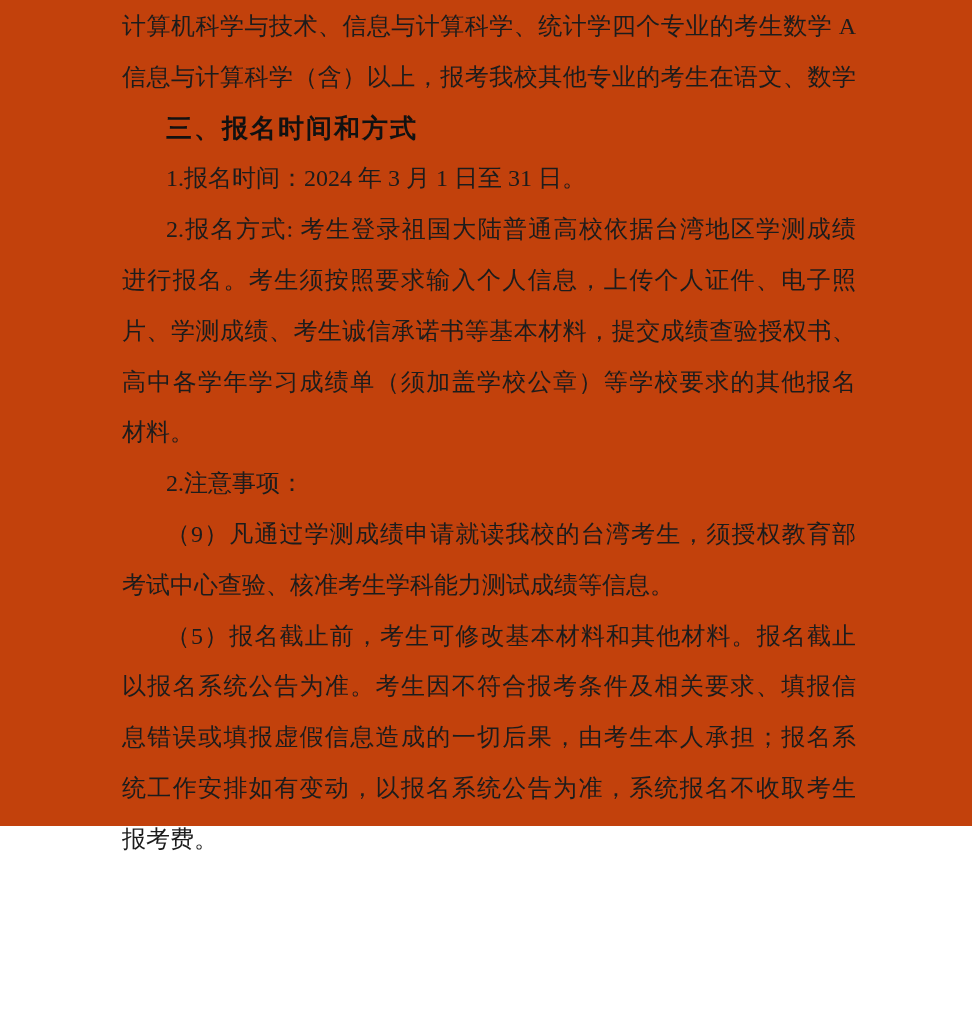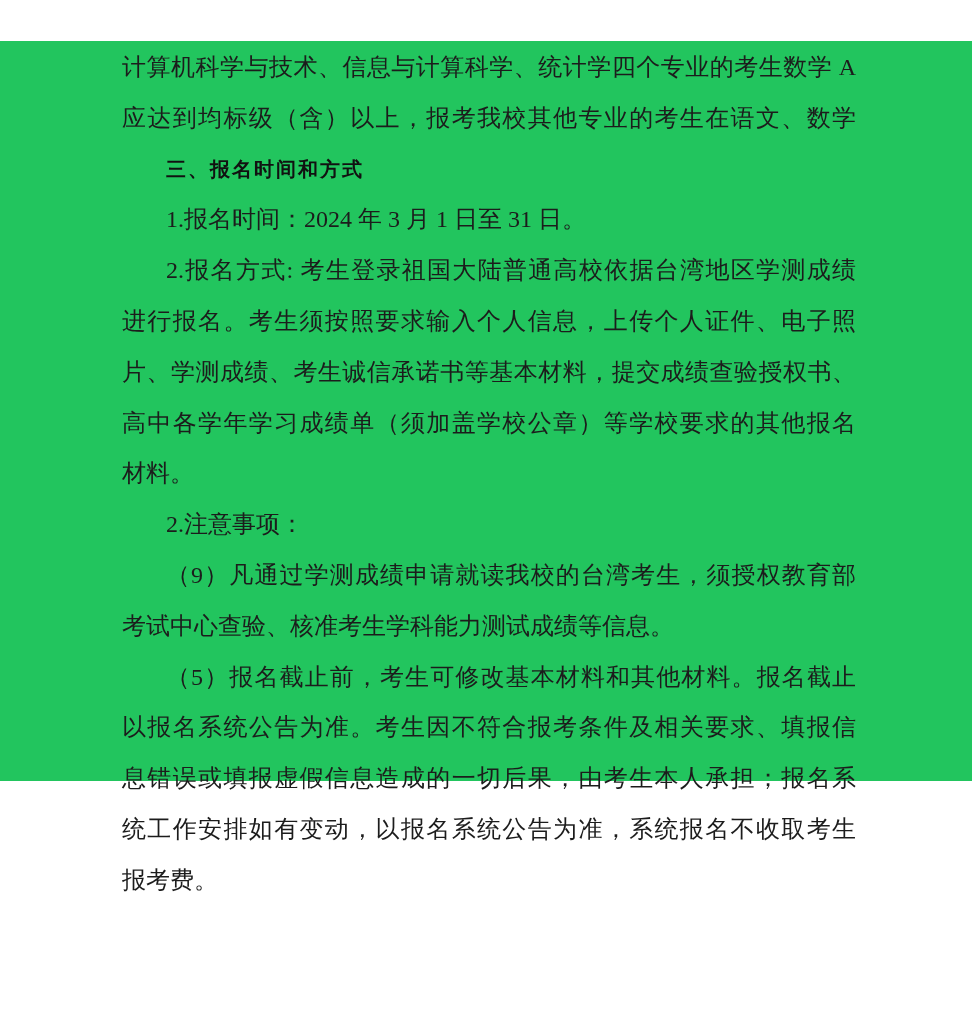--- a/index.html
+++ b/index.html
@@ -8,56 +8,55 @@
     background: #ffffff;
   }
   body {
     width: 972px;
     height: 1018px;
     overflow: hidden;
   }
   .page {
     box-sizing: border-box;
     width: 972px;
-    height: 740px;
+    height: 826px;
     padding: 1px 116px 0 122px;
-    background: #22c55e;
+    background: #c2410c;
     color: #1c1c1c;
     font-family: "Liberation Serif", "DejaVu Serif", serif;
-    margin-top: 41px;
   }
   .line {
     height: 50.8px;
     line-height: 50.8px;
     font-size: 24px;
     white-space: nowrap;
     overflow: visible;
   }
   .line.justify {
     white-space: normal;
     text-align: justify;
     text-align-last: justify;
   }
   .line.indent {
     padding-left: 44px;
   }
   .line.heading {
     font-family: "Liberation Sans", "DejaVu Sans", sans-serif;
     font-weight: 700;
-    font-size: 20px;
+    font-size: 26px;
     letter-spacing: 2px;
     color: #111111;
   }
 </style>
 </head>
 <body>
 
 <div class="page" id="document-page">
     <div class="line justify">计算机科学与技术、信息与计算科学、统计学四个专业的考生数学 A</div>
-    <div class="line justify">应达到均标级（含）以上，报考我校其他专业的考生在语文、数学</div>
+    <div class="line justify">信息与计算科学（含）以上，报考我校其他专业的考生在语文、数学</div>
     <div class="line heading indent">三、报名时间和方式</div>
     <div class="line plain indent">1.报名时间：2024 年 3 月 1 日至 31 日。</div>
     <div class="line justify indent">2.报名方式: 考生登录祖国大陆普通高校依据台湾地区学测成绩</div>
     <div class="line justify">进行报名。考生须按照要求输入个人信息，上传个人证件、电子照</div>
     <div class="line justify">片、学测成绩、考生诚信承诺书等基本材料，提交成绩查验授权书、</div>
     <div class="line justify">高中各学年学习成绩单（须加盖学校公章）等学校要求的其他报名</div>
     <div class="line plain">材料。</div>
     <div class="line plain indent">2.注意事项：</div>
     <div class="line justify indent">（9）凡通过学测成绩申请就读我校的台湾考生，须授权教育部</div>
     <div class="line plain">考试中心查验、核准考生学科能力测试成绩等信息。</div>

